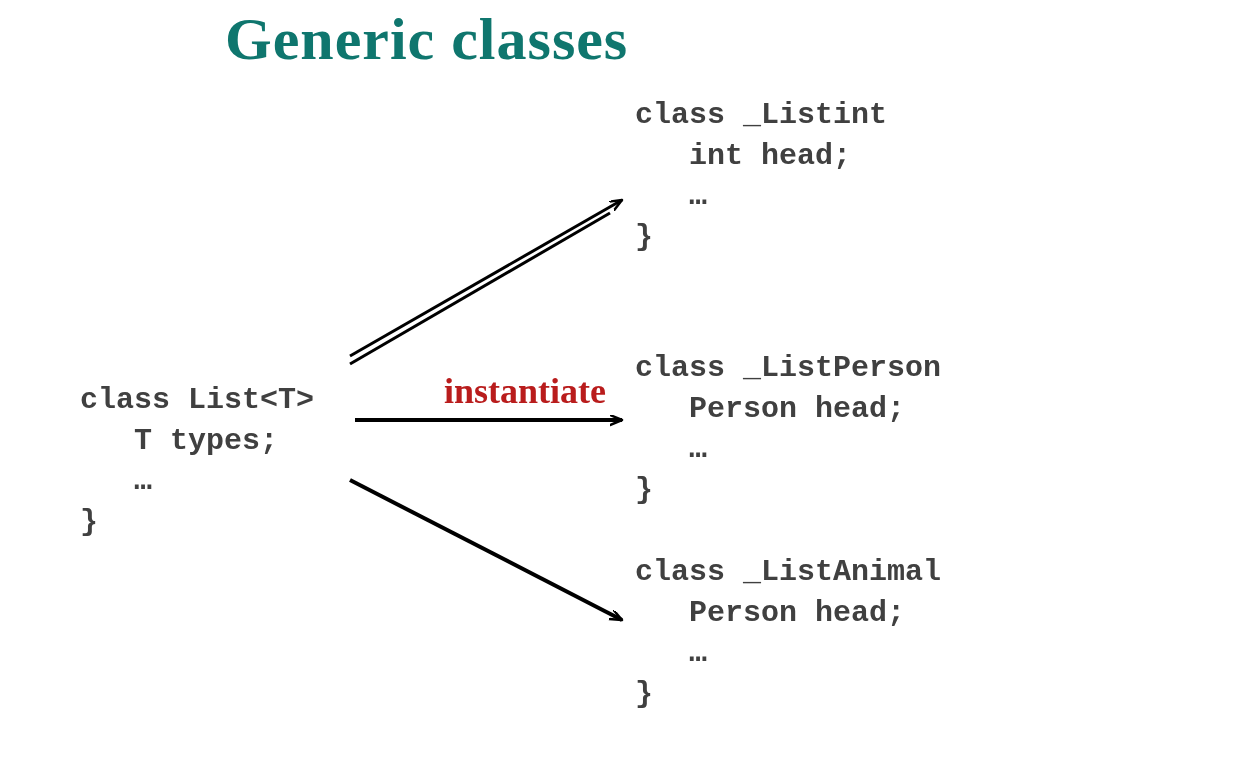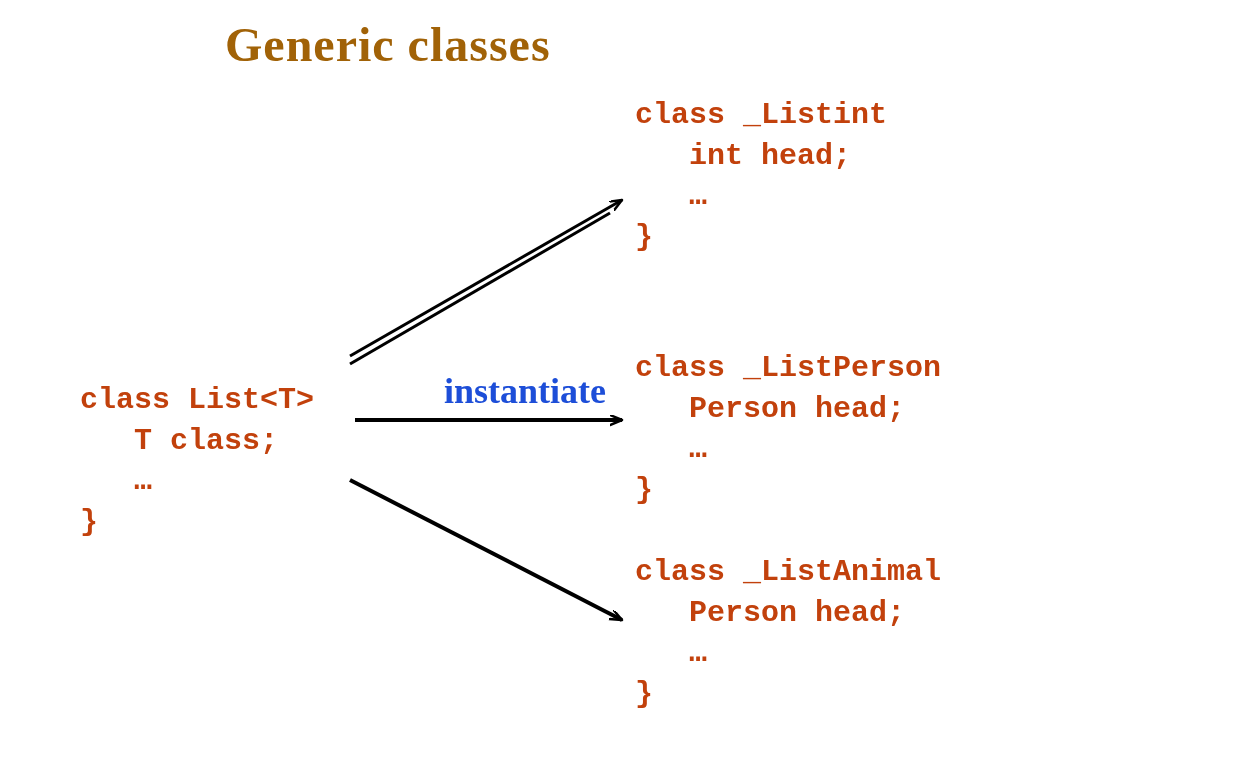--- a/index.html
+++ b/index.html
@@ -12,42 +12,42 @@
     position: relative;
     overflow: hidden;
   }
   .handwritten {
     font-family: "Comic Sans MS", "Bradley Hand", cursive;
     font-weight: bold;
   }
   .title {
     position: absolute;
     left: 225px;
-    top: 17px;
-    color: #a16207;
-    font-size: 48px;
+    top: 5px;
+    color: #0f766e;
+    font-size: 60px;
     line-height: 1.15;
     letter-spacing: 1px;
   }
   .annotation {
     position: absolute;
     left: 395px;
     top: 370px;
-    color: #1d4ed8;
+    color: #b91c1c;
     font-size: 36px;
     line-height: 1.2;
     text-align: center;
     width: 260px;
   }
   .codeblock {
     position: absolute;
     font-size: 30px;
     line-height: 1.35;
     white-space: pre;
-    color: #c2410c;
+    color: #404040;
     font-weight: 600;
   }
   .generic { left: 80px; top: 380px; }
   .inst-int { left: 635px; top: 95px; }
   .inst-person { left: 635px; top: 348px; }
   .inst-animal { left: 635px; top: 552px; }
   svg.arrows {
     position: absolute;
     left: 0; top: 0;
     width: 1260px;
@@ -56,21 +56,21 @@
   }
 </style>
 </head>
 <body>
 
 <div class="title handwritten">
   <span>Generic classes</span><br>
 </div>
 
 <div class="codeblock generic"><span>class List&lt;T&gt;</span>
-<span>   T class;</span>
+<span>   T types;</span>
 <span>   …</span>
 <span>}</span></div>
 
 <div class="codeblock inst-int"><span>class _Listint</span>
 <span>   int head;</span>
 <span>   …</span>
 <span>}</span></div>
 
 <div class="codeblock inst-person"><span>class _ListPerson</span>
 <span>   Person head;</span>

